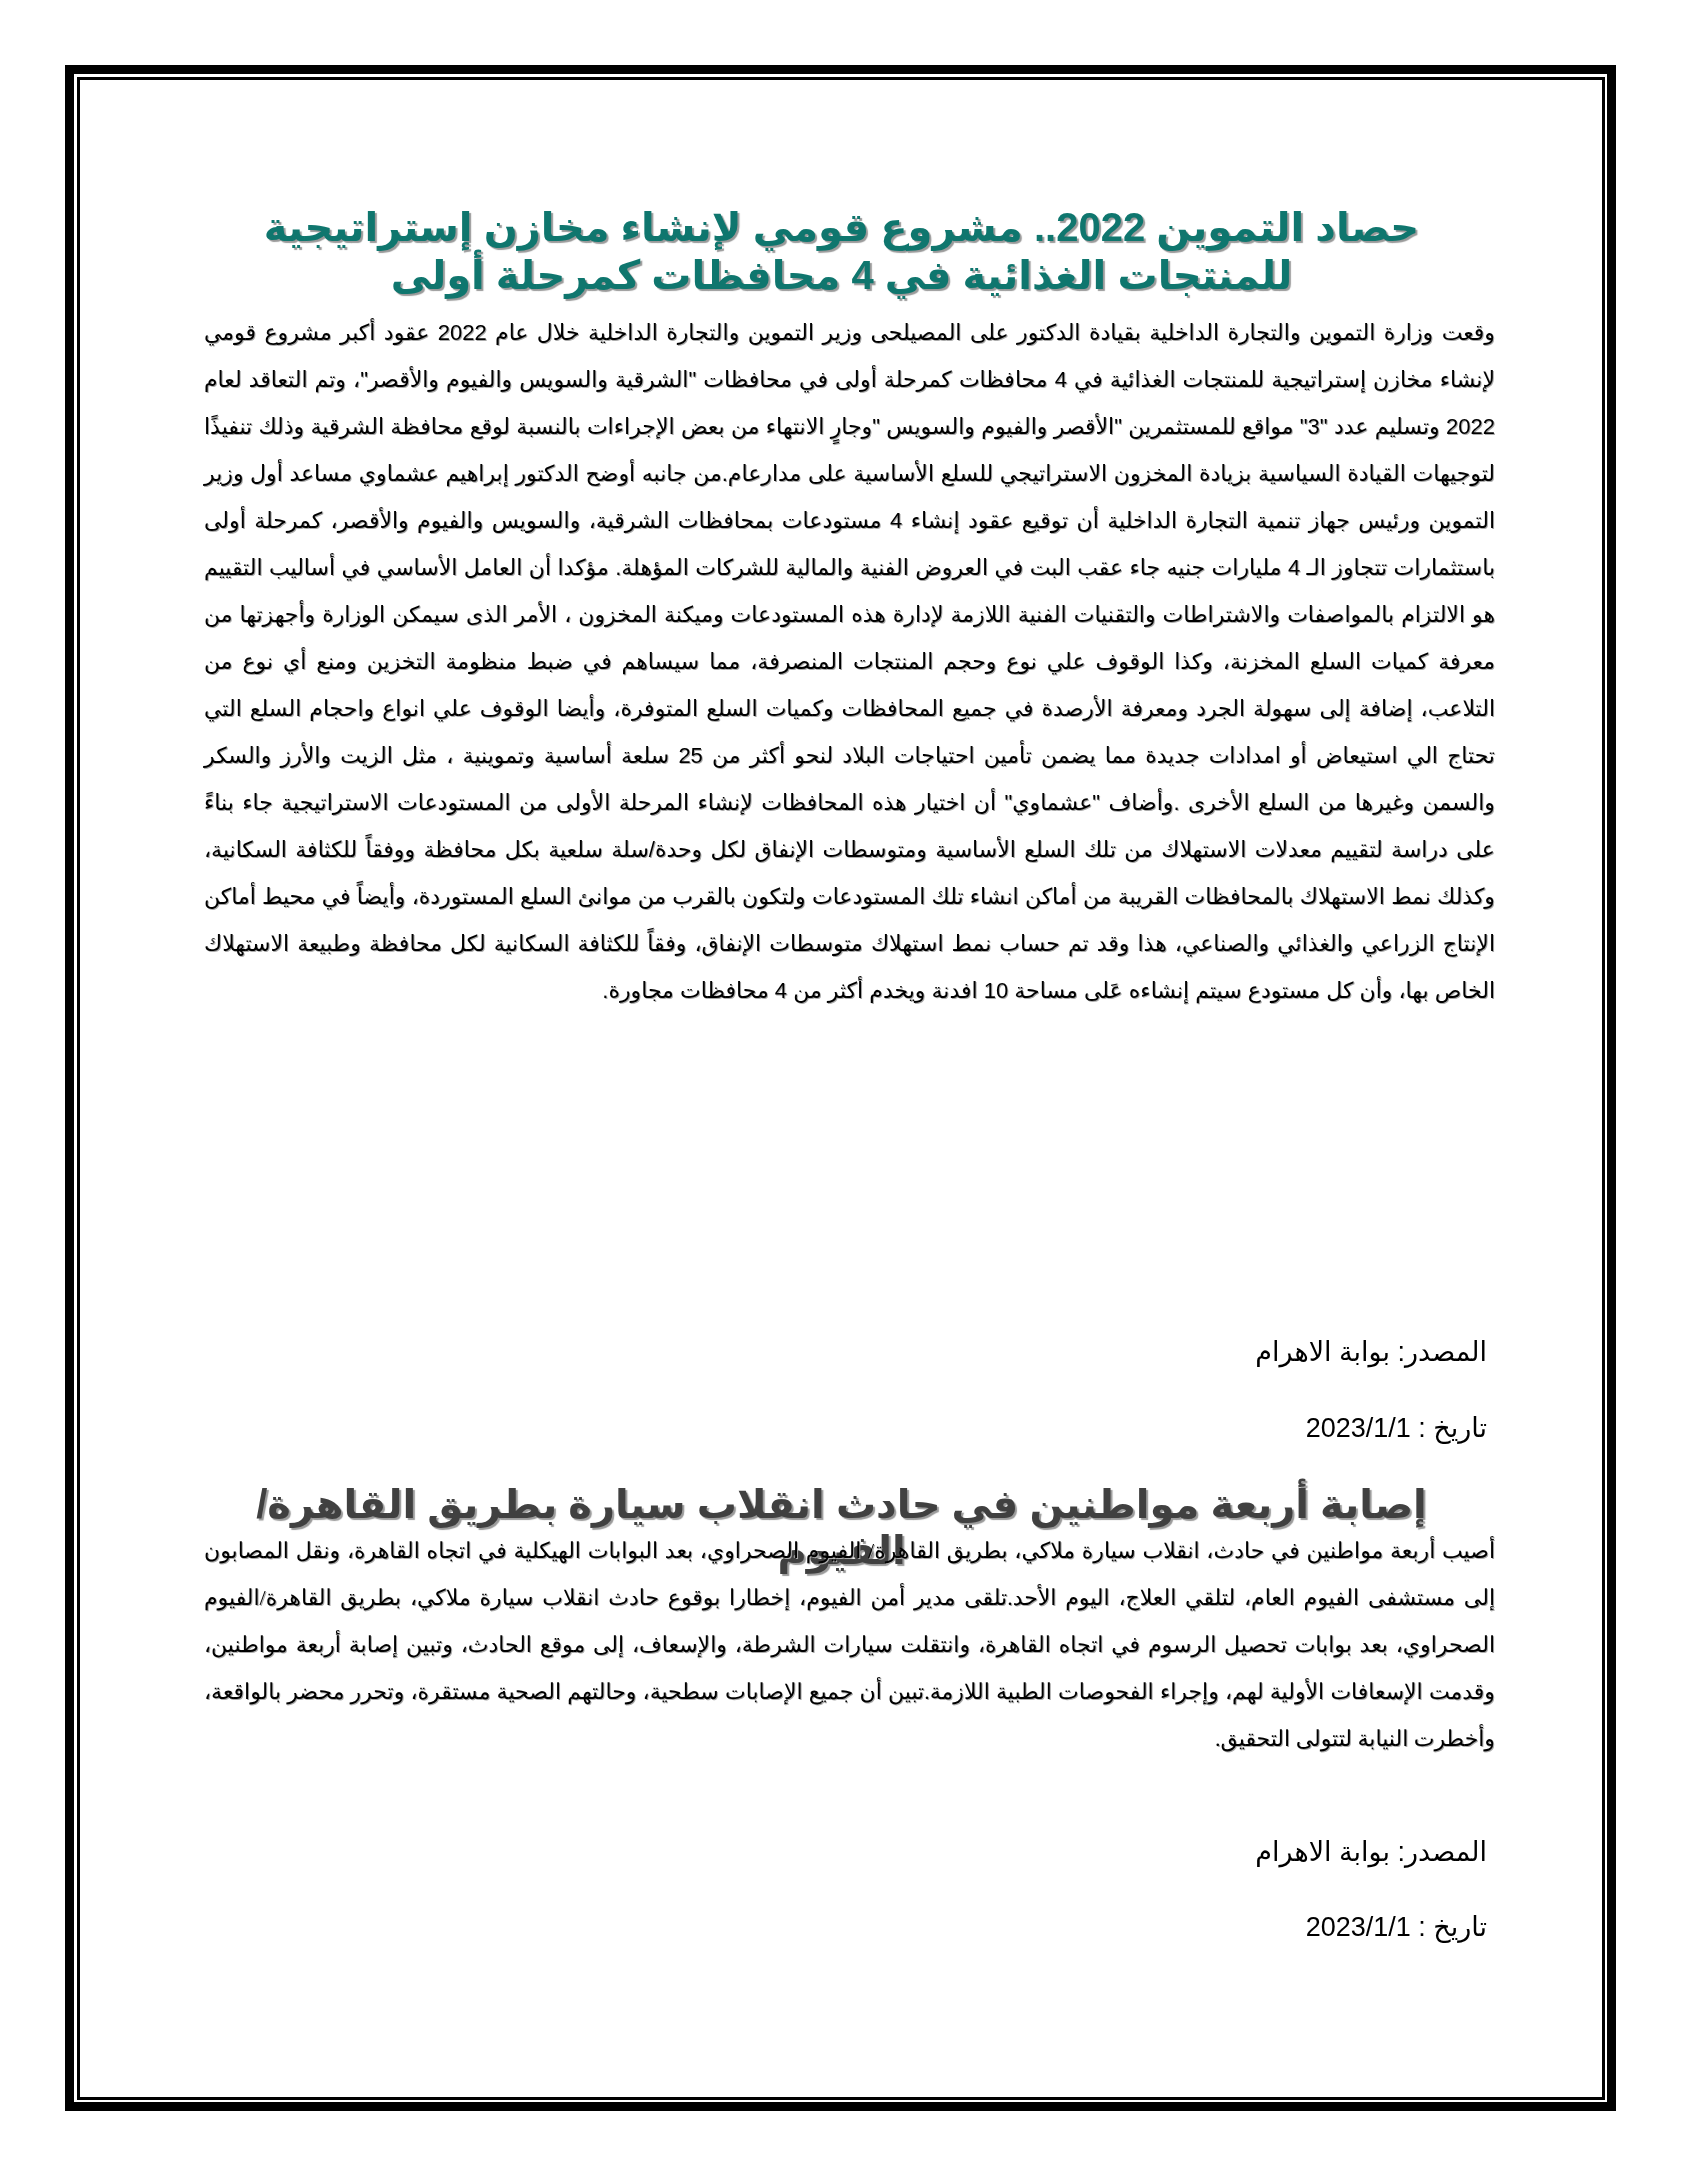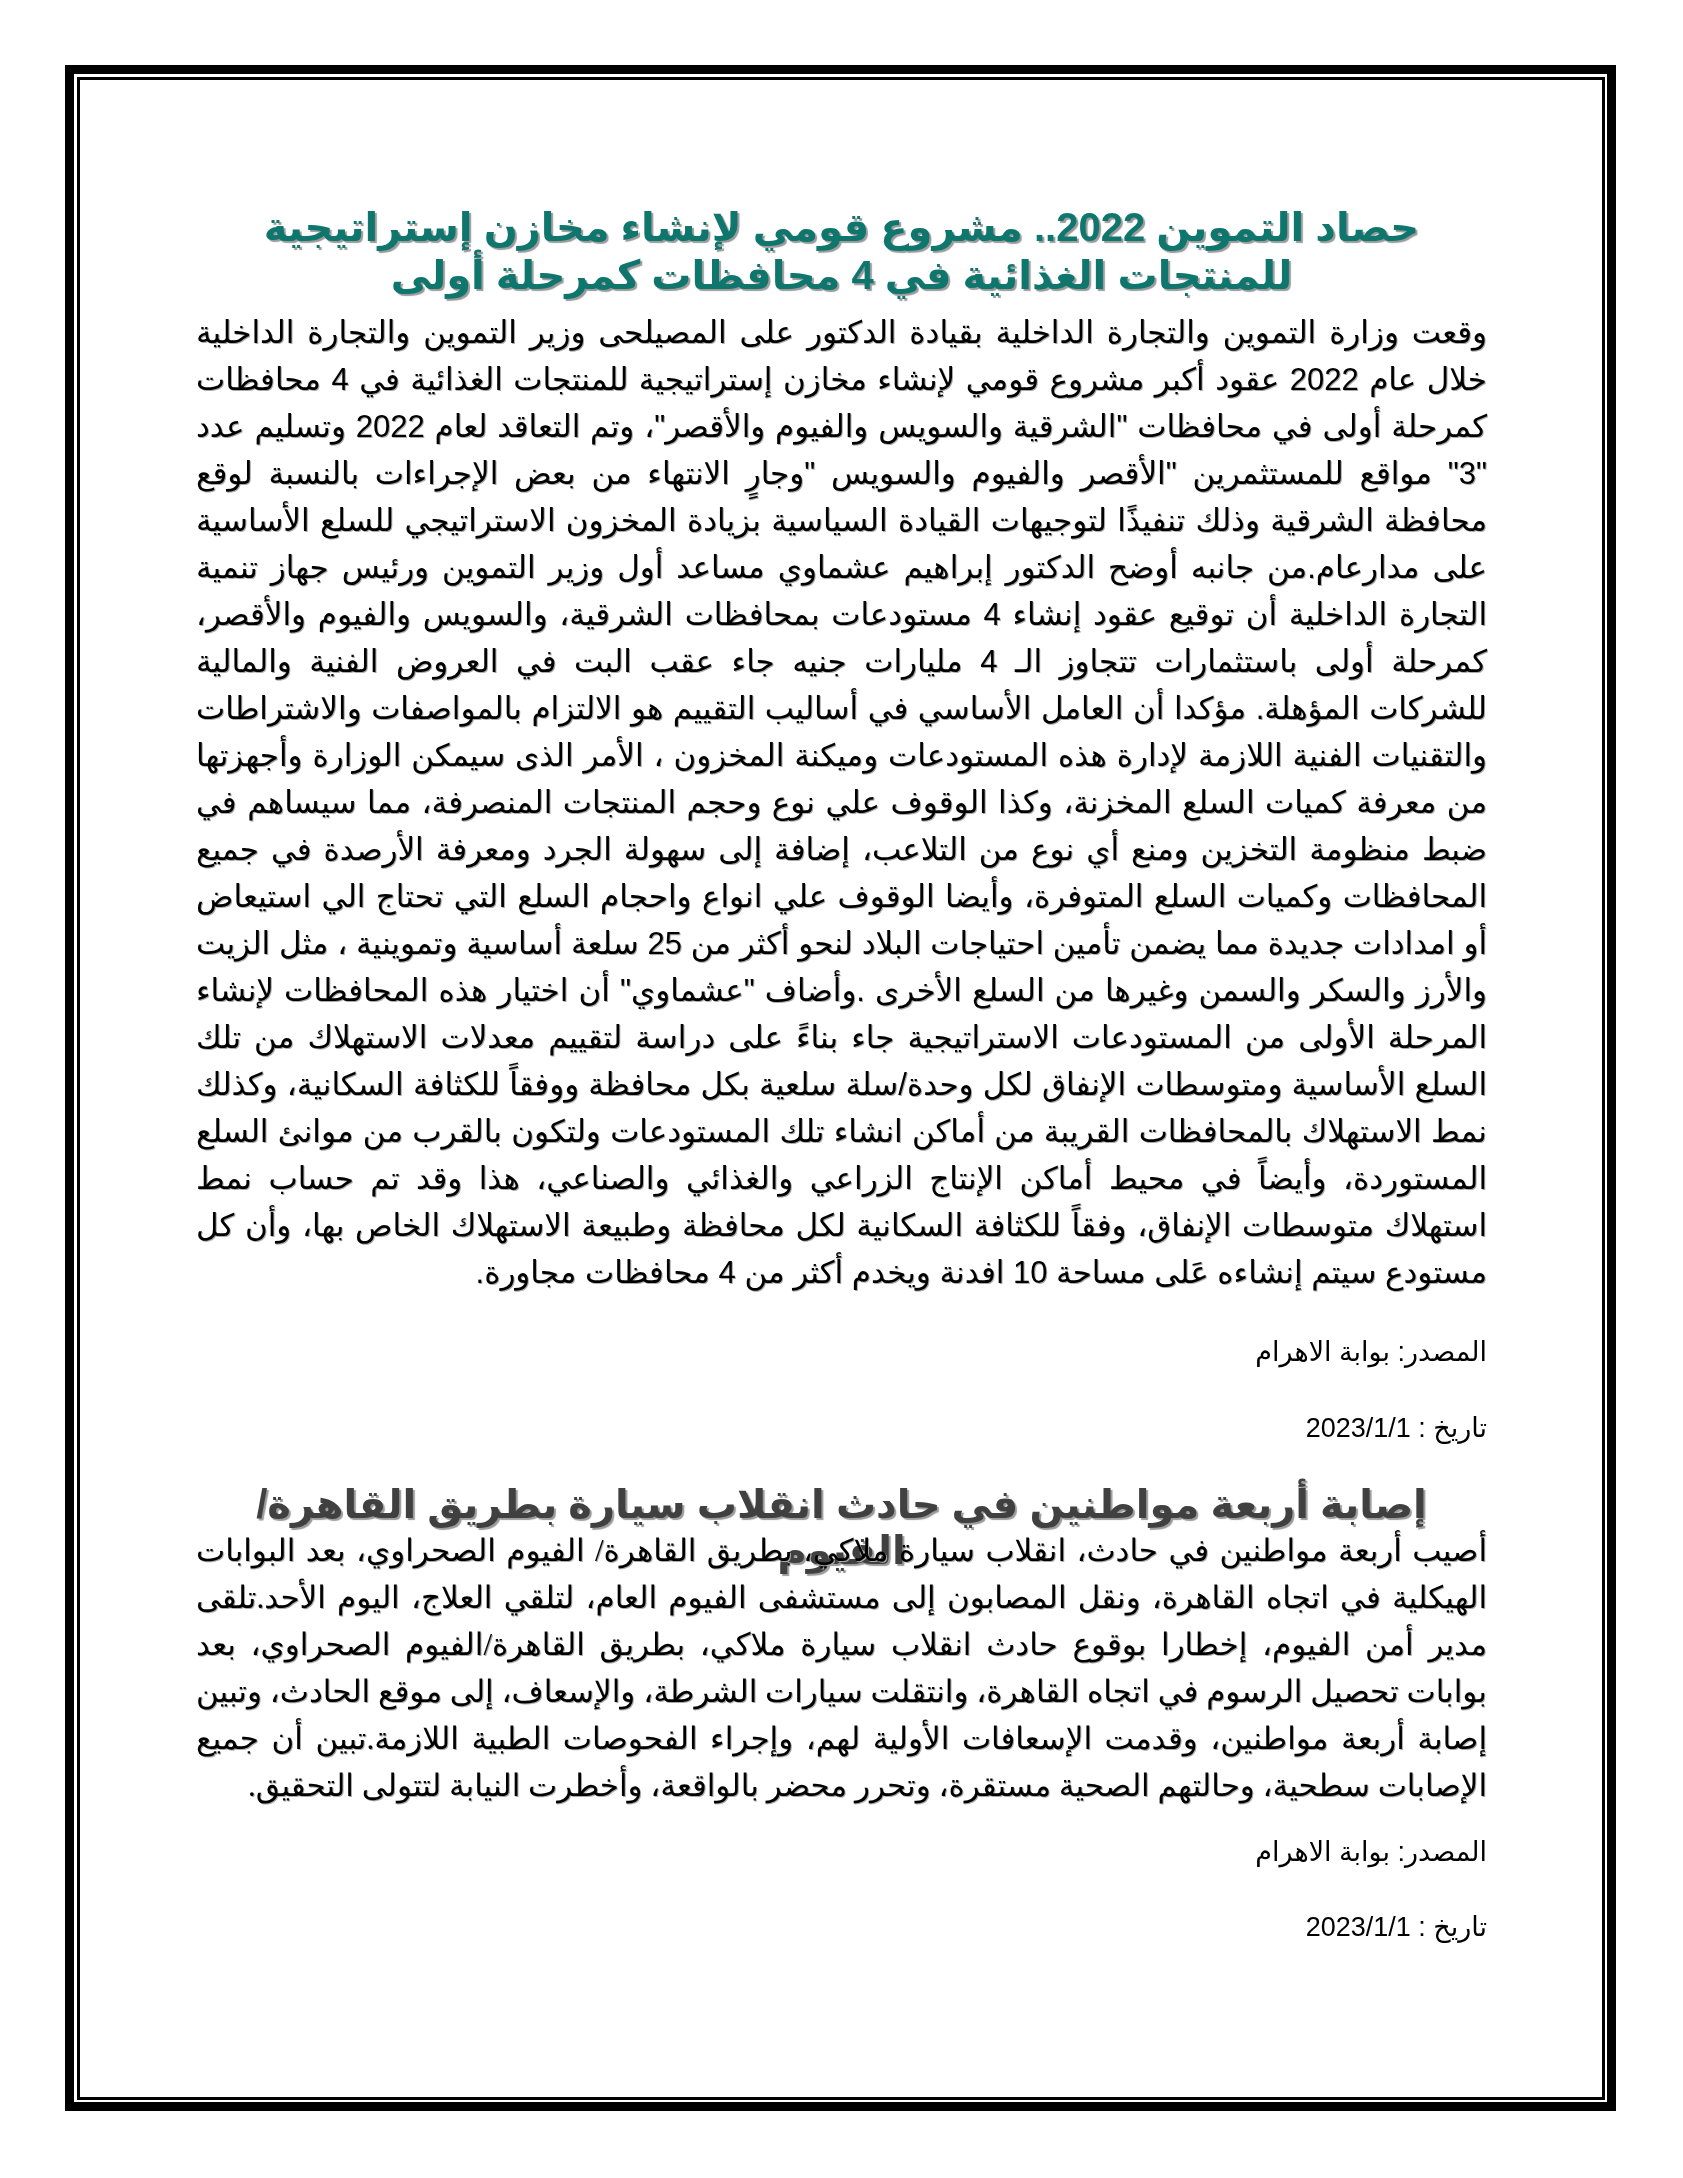--- a/index.html
+++ b/index.html
@@ -17,22 +17,22 @@
     direction: rtl; font-family: "Liberation Sans", "DejaVu Sans", sans-serif; color: #000;
   }
   .title {
     position: absolute; left: 0; width: 1291px; text-align: center;
     font-weight: bold; color: #7f6000; font-size: 40px; line-height: 48px;
     text-shadow: 2px 2px 1px #9a9a9a;
   }
   .title1 { top: 203px; }
   .title2 { top: 1481px; line-height: 46px; }
   .body-text {
-    position: absolute; left: 0; width: 1291px; text-align: justify; text-align-last: right;
-    font-size: 31px; line-height: 47px; text-shadow: 1px 1px 0 #aaaaaa;
+    position: absolute; left: 8px; width: 1291px; text-align: justify; text-align-last: right;
+    font-size: 22px; line-height: 47px; text-shadow: 1px 1px 0 #aaaaaa;
   }
   .body1 { top: 309px; }
   .body2 { top: 1527px; font-family: Liberation Serif, serif; }
   .meta {
     position: absolute; right: 0; font-size: 27px; line-height: 36px; text-align: right;
   }
   .src1 { top: 1334px; }
   .date1 { top: 1410px; }
   .src2 { top: 1834px; }
   .date2 { top: 1909px; }

